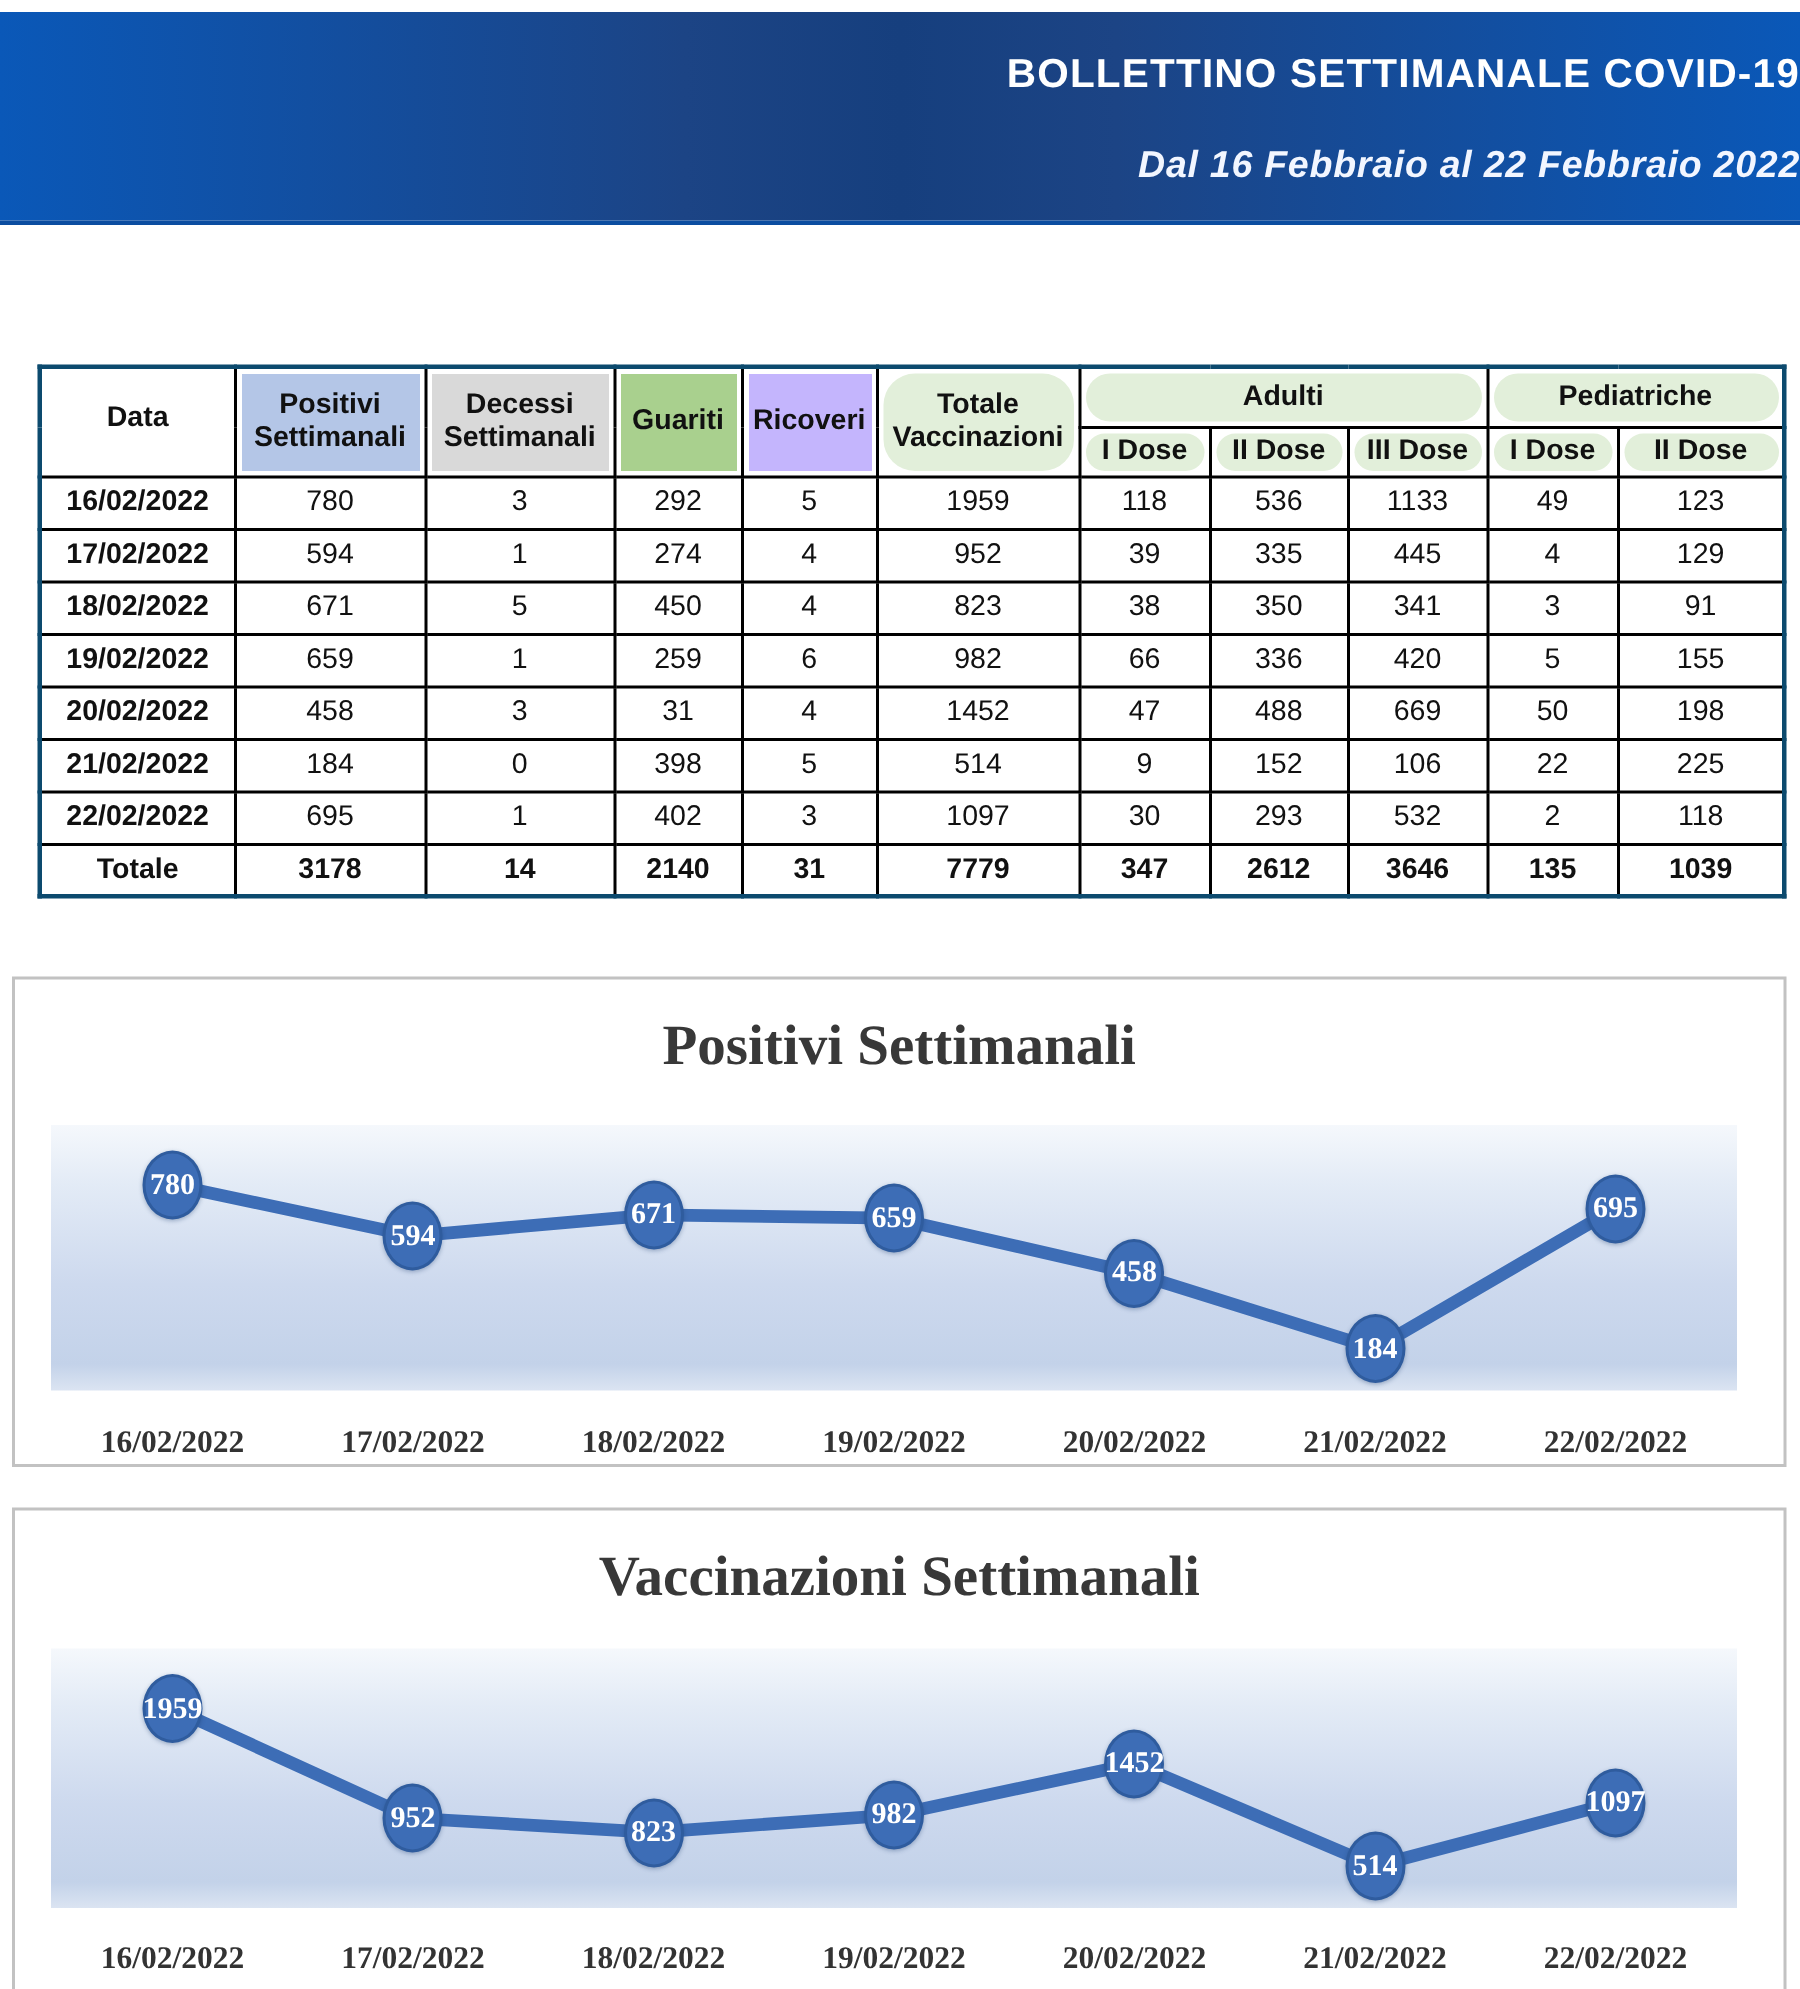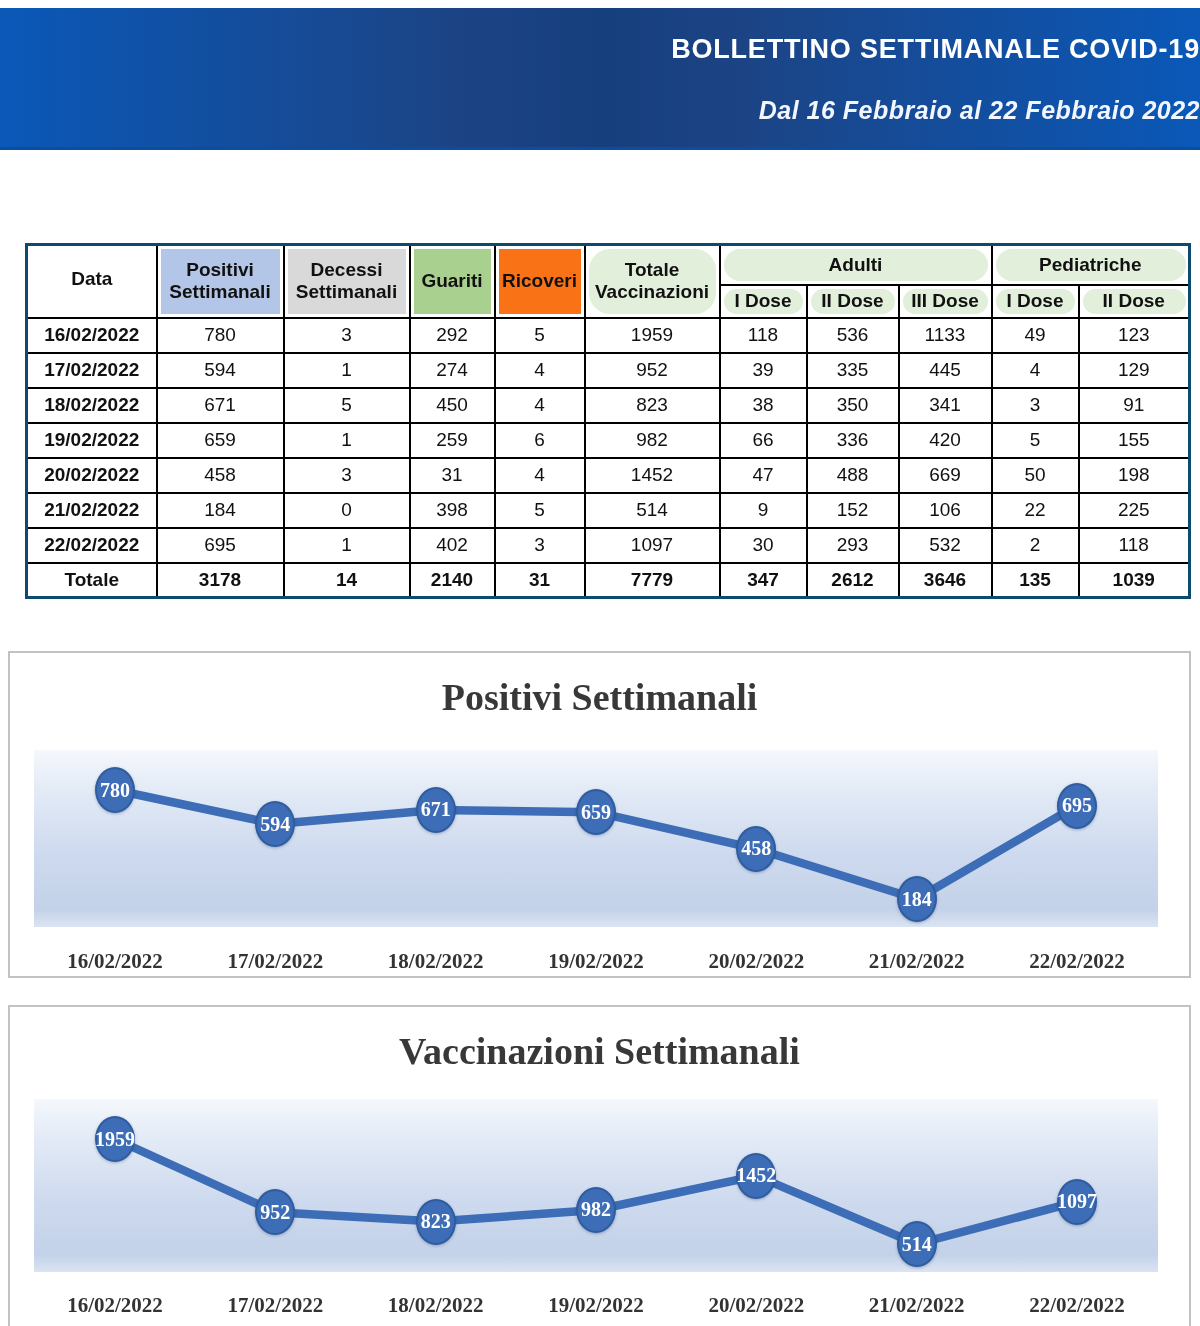--- a/index.html
+++ b/index.html
@@ -40,21 +40,21 @@
   }
   table.covid th { font-weight:bold; line-height:1.15; }
   tr.hdr-top th { height:40px; }
   tr.hdr-sub th { height:33px; }
   tbody td { height:35px; background:#fff; }
   th.fill { background-clip:content-box !important; padding:3px; background-color:#fff; }
   th.c-data      { background:#ffffff; vertical-align:bottom; padding-bottom:4px; }
   th.c-positivi  { background-color:#b4c6e7; }
   th.c-decessi   { background-color:#d9d9d9; }
   th.c-guariti   { background-color:#a9d08e; }
-  th.c-ricoveri  { background-color:#f97316;margin-left:20px; }
+  th.c-ricoveri  { background-color:#c4b5fd;margin-left:20px; }
   th.c-green     { background-color:#e2efda;border-radius:25px; }
   td.date-cell, tr.total-row td { font-weight:bold; }
 
   
   .chart-card {
     position:absolute; left:8px; width:1183px; height:327px;
     background:#fff; border:2px solid #c2c2c2;
   }
   #chart-0 { top:651px; }
   #chart-1 { top:1005px; }

